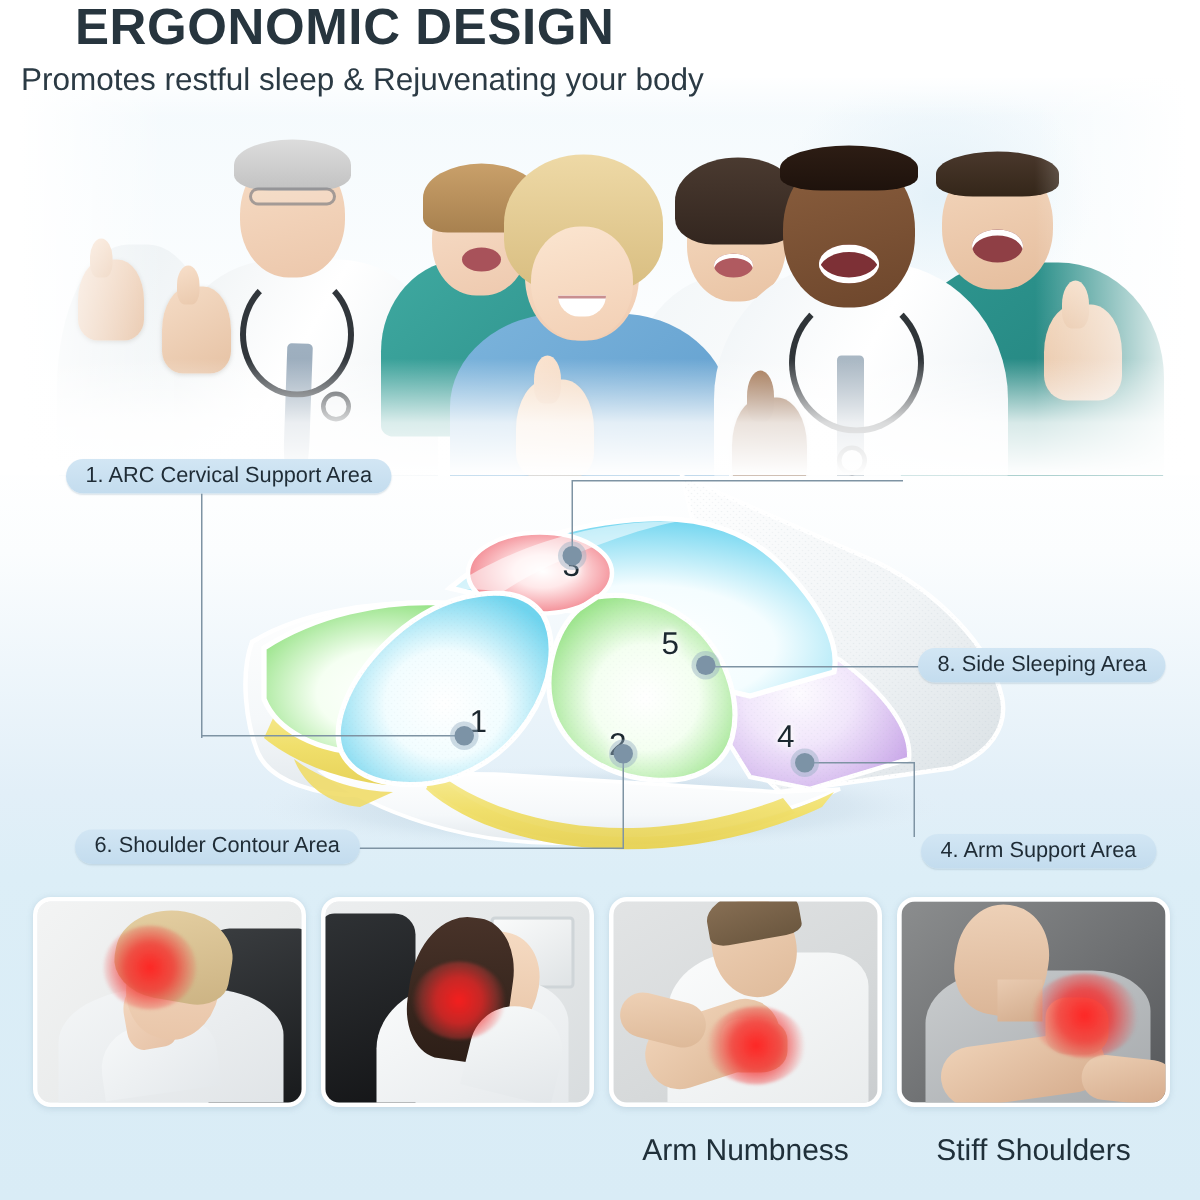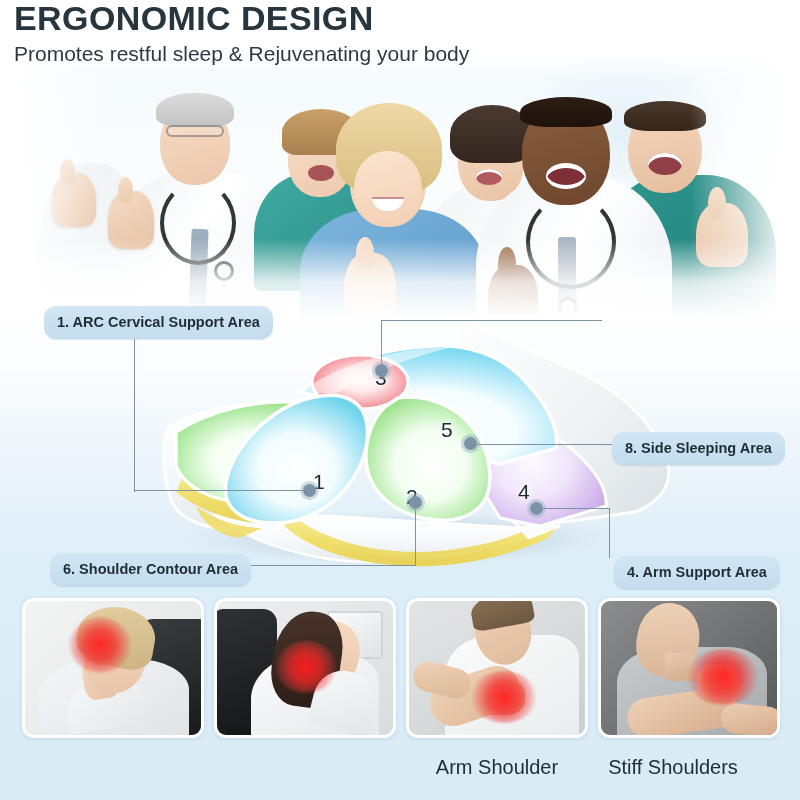--- a/index.html
+++ b/index.html
@@ -30,20 +30,21 @@
 
   
   .header { position: absolute; left: 14px; top: 0px; width: 770px; z-index: 40; }
   .title {
     font-size: 34px;
     font-weight: bold;
     letter-spacing: 0.4px;
     color: #27353e;
     line-height: 36px;
     white-space: nowrap;
+    margin-left: 36px;
   }
   .subtitle {
     font-size: 21px;
     font-weight: normal;
     color: #2b3a44;
     line-height: 30px;
     margin-top: 3px;
     white-space: nowrap;
   }
 
@@ -112,31 +113,30 @@
     left: 0; top: 280px;
     width: 800px; height: 310px;
     z-index: 12;
   }
 
   
   .pill {
     position: absolute;
     display: inline-flex;
     align-items: center;
-    height: 33px;
+    height: 23px;
     padding: 0 13px;
     border-radius: 12px;
     background: linear-gradient(to bottom, #d2e6f4, #c3dcee);
     color: #1f2c36;
     font-size: 14.5px;
     line-height: 23px;
     white-space: nowrap;
     box-shadow: 0 1px 1px rgba(120,150,170,.25);
     z-index: 30;
-    font-weight: bold;
   }
   .leader {
     position: absolute;
     border-color: #7e93a3;
     border-style: solid;
     border-width: 0;
     z-index: 25;
   }
   .dot {
     position: absolute;
@@ -445,33 +445,33 @@
     <div class="card" style="left:406px;">
       <div class="blob" style="inset:0; background:linear-gradient(150deg,#e2e4e5 0%,#d6d9da 60%,#cacdcf 100%);"></div>
       <div class="blob" style="left:36px; top:34px; width:134px; height:112px; background:linear-gradient(150deg,#fbfcfc,#e8ebec); border-radius:36% 20% 0 0;"></div>
       <div class="blob" style="left:66px; top:-2px; width:56px; height:66px; background:linear-gradient(165deg,#f0d2b7,#dfbb9b); border-radius:46% 46% 50% 50%; transform:rotate(-12deg);"></div>
       <div class="blob" style="left:62px; top:-8px; width:62px; height:34px; background:linear-gradient(170deg,#8a7156,#6b573f); border-radius:54% 54% 20% 20%; transform:rotate(-10deg);"></div>
       <div class="blob" style="left:20px; top:72px; width:92px; height:46px; background:linear-gradient(160deg,#f0d3b8,#ddb897); border-radius:26px; transform:rotate(-18deg);"></div>
       <div class="blob" style="left:4px; top:64px; width:58px; height:30px; background:linear-gradient(160deg,#efd2b7,#dcb796); border-radius:18px; transform:rotate(14deg);"></div>
       <div class="blob" style="left:72px; top:78px; width:44px; height:36px; background:linear-gradient(150deg,#eed0b4,#d9b190); border-radius:30% 40% 40% 30%;"></div>
       <div class="pain-glow" style="left:62px; top:70px; width:66px; height:52px;"></div>
     </div>
-    <div class="card-caption" style="left:406px;">Arm Shoulder</div>
+    <div class="card-caption" style="left:406px;">Arm Numbness</div>
 
     <div class="card" style="left:598px;">
       <div class="blob" style="inset:0; background:linear-gradient(140deg,#8b8d8e 0%,#6e7072 55%,#55575a 100%);"></div>
       <div class="blob" style="left:16px; top:46px; width:150px; height:104px; background:linear-gradient(150deg,#c9ccce,#a3a7aa); border-radius:34% 26% 0 0;"></div>
       <div class="blob" style="left:36px; top:2px; width:62px; height:74px; background:linear-gradient(165deg,#efd3ba,#d9b394); border-radius:48% 48% 44% 44%; transform:rotate(10deg);"></div>
       <div class="blob" style="left:64px; top:52px; width:30px; height:28px; background:linear-gradient(160deg,#e9cbb1,#d2ab8c);"></div>
       <div class="blob" style="left:26px; top:92px; width:110px; height:40px; background:linear-gradient(160deg,#eed1b6,#d6ad8e); border-radius:22px; transform:rotate(-8deg);"></div>
       <div class="blob" style="left:96px; top:64px; width:42px; height:38px; background:linear-gradient(150deg,#edcfb3,#d5aa8b); border-radius:34% 40% 36% 34%;"></div>
       <div class="blob" style="right:-6px; top:104px; width:62px; height:30px; background:linear-gradient(160deg,#eccfb4,#d4a98a); border-radius:18px; transform:rotate(6deg);"></div>
       <div class="pain-glow" style="left:86px; top:48px; width:72px; height:56px;"></div>
     </div>
-    <div class="card-caption" style="left:582px;">Stiff Shoulders</div>
+    <div class="card-caption" style="left:598px;">Stiff Shoulders</div>
   </div>
 
   <div class="header">
     <div class="title">ERGONOMIC DESIGN</div>
     <div class="subtitle">Promotes restful sleep &amp; Rejuvenating your body</div>
   </div>
 
 </div>
 
 </body></html>

